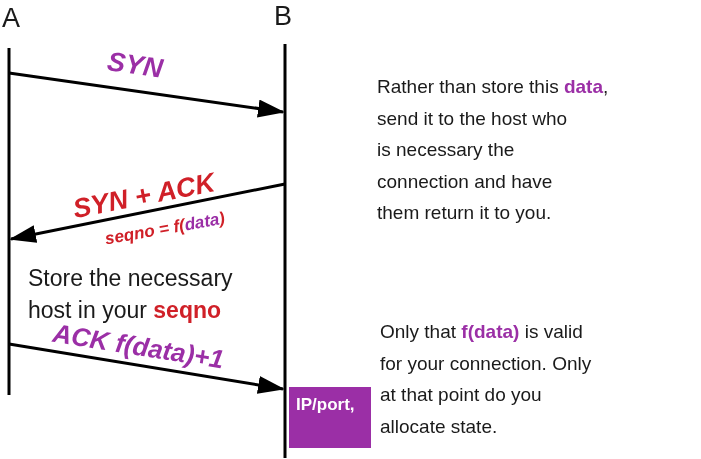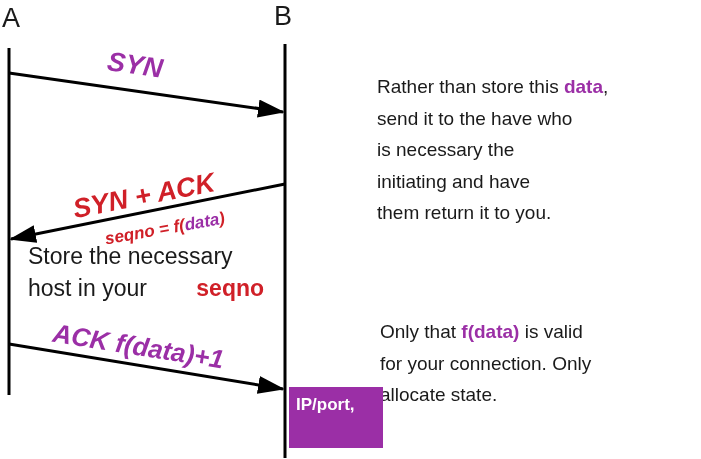--- a/index.html
+++ b/index.html
@@ -43,34 +43,34 @@
     left:100px;top:219px;width:130px;
     font-size:17px;color:var(--red);
     transform:rotate(-10deg);
   }
   .lbl-ack{
     left:52px;top:331px;width:170px;
     font-size:26px;color:var(--purple);
     transform:rotate(9deg);
   }
   .hl-purple{color:var(--purple);font-weight:bold;}
-  .hl-red{color:var(--red);font-weight:bold;margin-left:43px;}
+  .hl-red{color:var(--red);font-weight:bold;}
   .note{
     font-size:19px;
     line-height:31.5px;
     color:var(--ink);
   }
   .store-note{
-    left:28px;top:240px;
+    left:28px;top:262px;
     font-size:23px;line-height:32px;
   }
   .note-top{left:377px;top:71px;}
   .note-bottom{left:380px;top:316px;}
   .state-box{
-    left:289px;top:387px;width:94px;height:61px;
+    left:289px;top:387px;width:82px;height:61px;
     background:var(--box);
     color:var(--box-text);
     font-size:17px;font-weight:bold;line-height:22px;
     padding:7px 12px 0 7px;
   }
   svg.diagram{position:absolute;left:0;top:0;}
 </style>
 </head>
 <body>
 
@@ -106,31 +106,32 @@
     <div>Store the necessary</div>
     <div>
       <span>host in your </span><span class="hl-red">seqno</span>
     </div>
   </div>
 
   <div class="abs note note-top">
     <div>
       <span>Rather than store this </span><span class="hl-purple">data</span><span>,</span>
     </div>
-    <div>send it to the have who</div>
+    <div>send it to the host who</div>
     <div>is necessary the</div>
-    <div>initiating and have</div>
+    <div>connection and have</div>
     <div>them return it to you.</div>
   </div>
 
   <div class="abs note note-bottom">
     <div>
       <span>Only that </span><span class="hl-purple">f(data)</span><span> is valid</span>
     </div>
     <div>for your connection. Only</div>
+    <div>at that point do you</div>
     <div>allocate state.</div>
   </div>
 
   <div class="abs state-box">
     <div>IP/port,</div>
   </div>
 
 </div>
 
 </body></html>

